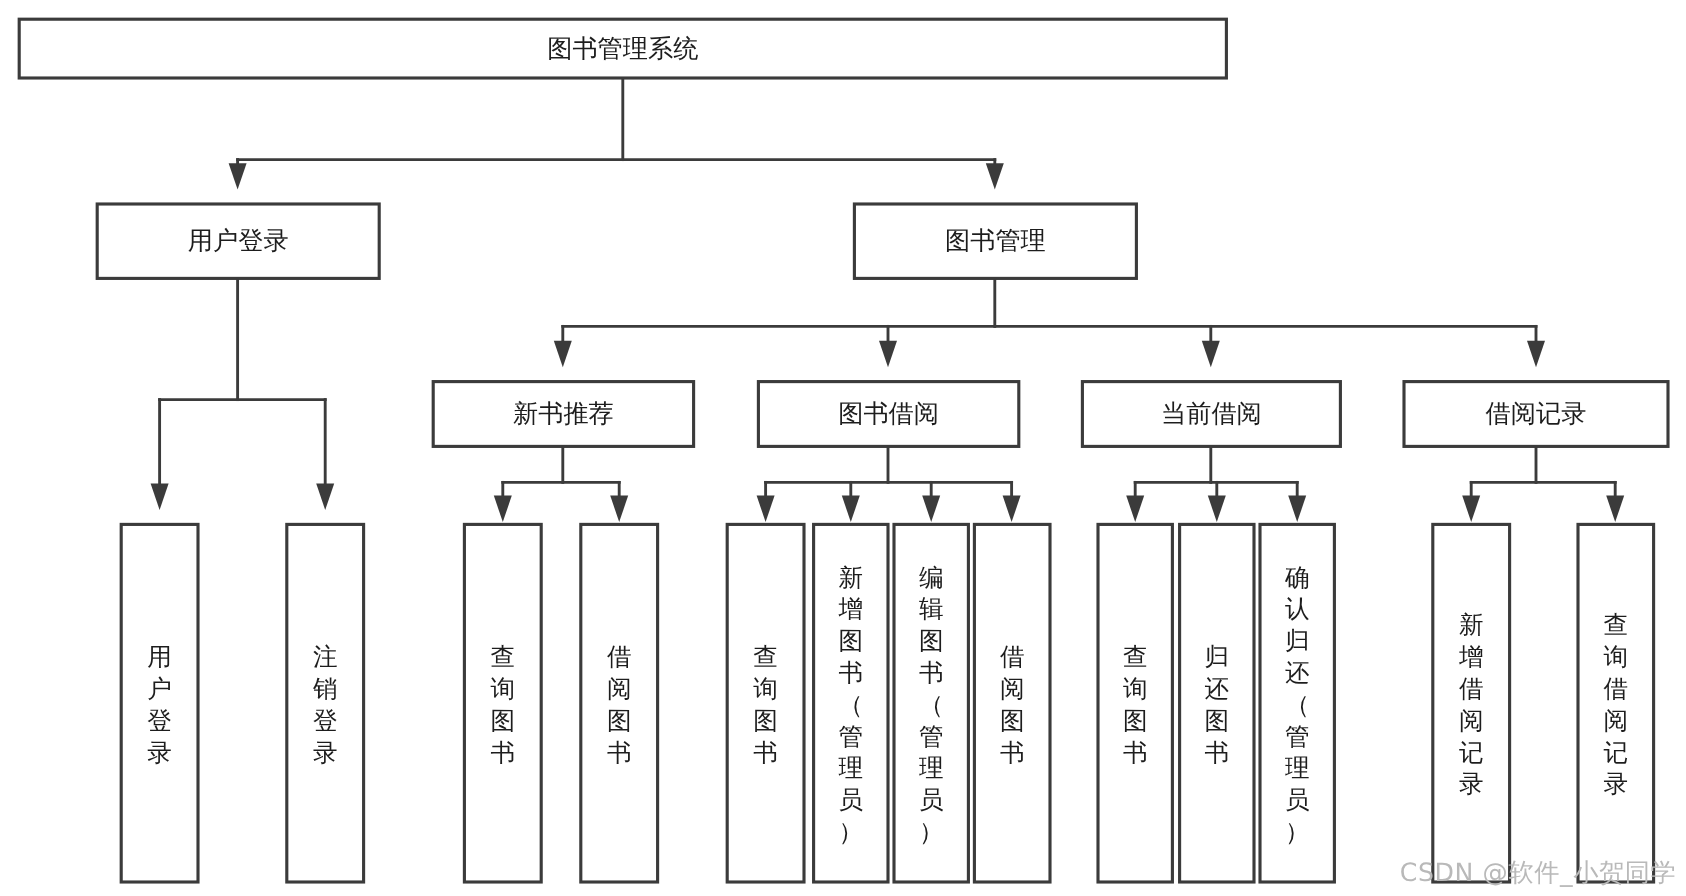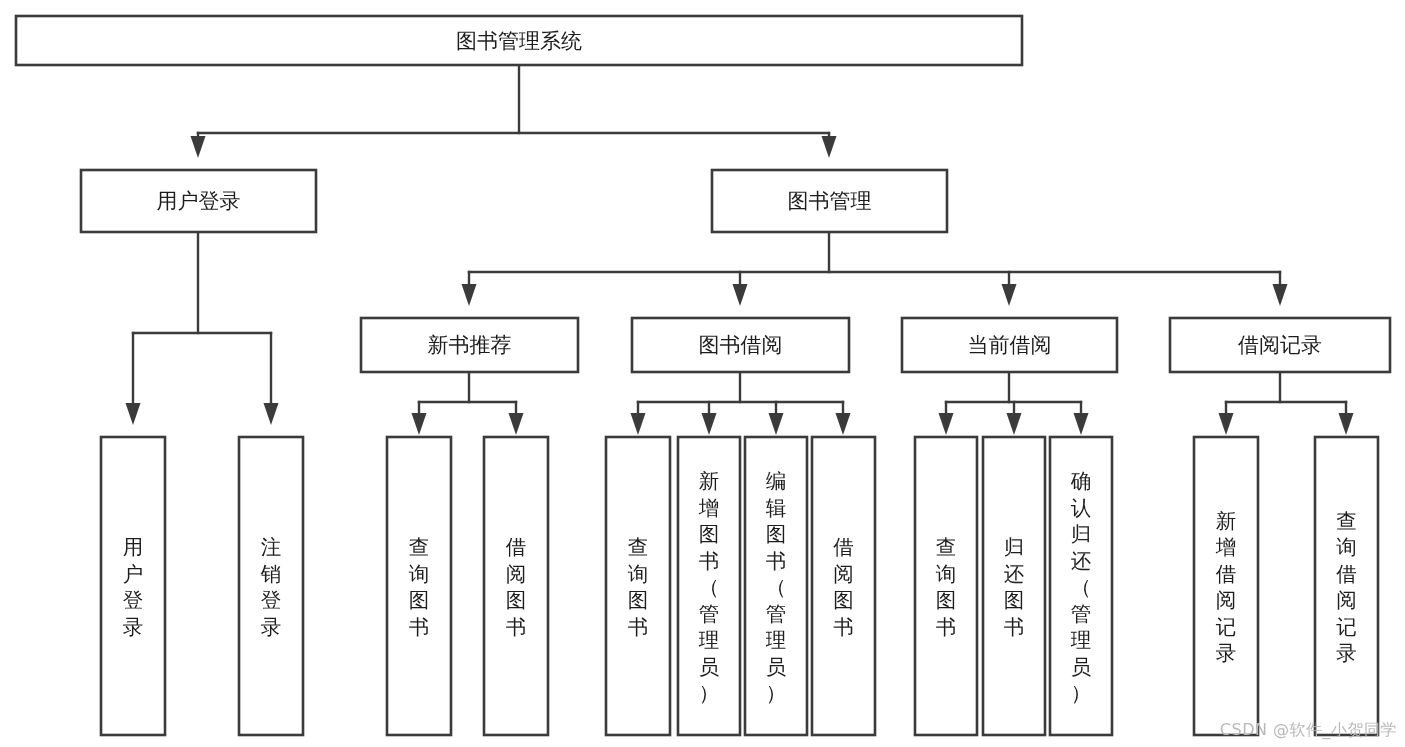--- a/index.html
+++ b/index.html
@@ -49,21 +49,21 @@
     stroke-linecap: square;
   }
   .link-arrow {
     fill: #3b3b3b;
     stroke: none;
   }
   .watermark-text {
     position: absolute;
     right: 8px;
     bottom: 6px;
-    font-size: 16px;
+    font-size: 21px;
     color: #b9b9b9;
     font-family: "DejaVu Sans", "Liberation Sans", sans-serif;
     letter-spacing: 0.5px;
     white-space: nowrap;
     user-select: none;
   }
 </style>
 </head>
 <body>
 

